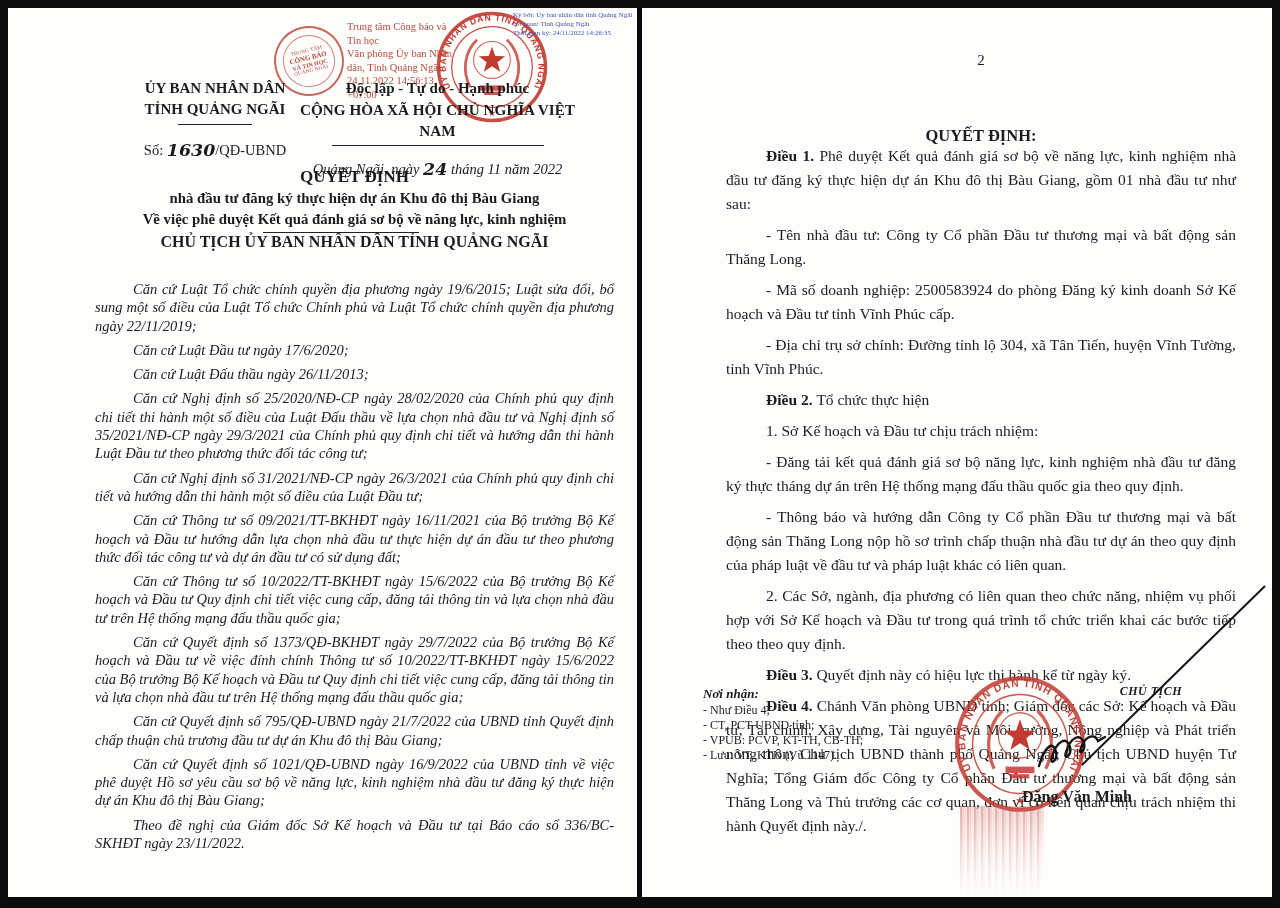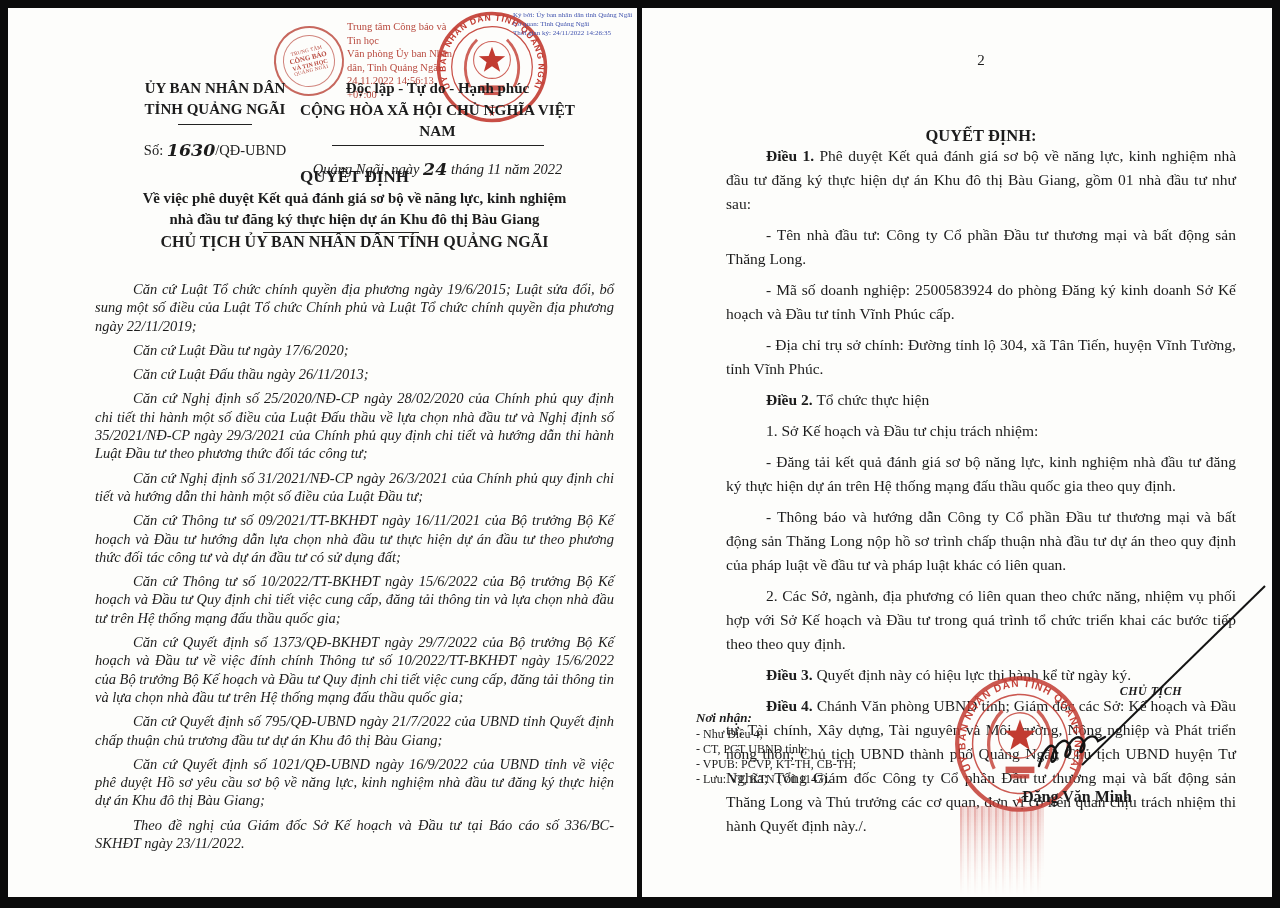--- a/index.html
+++ b/index.html
@@ -71,21 +71,21 @@
   
   .pagenum{position:absolute;left:84px;top:44px;width:510px;text-align:center;font-size:15px;}
   .heading2{position:absolute;left:84px;top:82px;width:510px;text-align:center;font-weight:bold;font-size:16.5px;margin-top:36px;}
   .body2{
     position:absolute;left:84px;top:136px;width:510px;
     font-size:15.5px;line-height:24px;text-align:justify;
   }
   .body2 p{margin:0 0 7px;text-indent:40px;}
   .body2 b{font-weight:bold;}
 
-  .recipients{position:absolute;left:54px;top:678px;width:230px;margin-top:24px;}
+  .recipients{position:absolute;left:61px;top:678px;width:230px;}
   .recipients .rc-label{font-weight:bold;font-style:italic;font-size:13px;margin-bottom:2px;}
   .recipients div{font-size:12px;line-height:15px;}
 
   .sig-title{position:absolute;left:330px;top:676px;width:210px;text-align:right;font-weight:bold;font-size:12px;letter-spacing:.5px;font-style:italic;}
   .sig-name{position:absolute;left:330px;top:780px;width:210px;text-align:center;font-weight:bold;font-size:16px;}
 
   .sig-strokes{position:absolute;left:393px;top:560px;width:240px;height:212px;}
 
   .ink-drip{
     position:absolute;left:318px;top:798px;width:84px;height:94px;
@@ -163,22 +163,22 @@
     <div class="rule rule-right"></div>
     <div class="date-line">
       <span>Quảng Ngãi, ngày</span>
       <span class="hand">24</span>
       <span>tháng 11 năm 2022</span>
     </div>
   </div>
 
   <div class="title-block">
     <div class="t-main">QUYẾT ĐỊNH</div>
+    <div class="t-sub">nhà đầu tư đăng ký thực hiện dự án Khu đô thị Bàu Giang</div>
     <div class="t-sub">Về việc phê duyệt Kết quả đánh giá sơ bộ về năng lực, kinh nghiệm</div>
-    <div class="t-sub">nhà đầu tư đăng ký thực hiện dự án Khu đô thị Bàu Giang</div>
     <div class="t-underline"></div>
     <div class="authority">CHỦ TỊCH ỦY BAN NHÂN DÂN TỈNH QUẢNG NGÃI</div>
   </div>
 
   <div class="body1">
       <p>Căn cứ Luật Tổ chức chính quyền địa phương ngày 19/6/2015; Luật sửa đổi, bổ sung một số điều của Luật Tổ chức Chính phủ và Luật Tổ chức chính quyền địa phương ngày 22/11/2019;</p>
       <p>Căn cứ Luật Đầu tư ngày 17/6/2020;</p>
       <p>Căn cứ Luật Đấu thầu ngày 26/11/2013;</p>
       <p>Căn cứ Nghị định số 25/2020/NĐ-CP ngày 28/02/2020 của Chính phủ quy định chi tiết thi hành một số điều của Luật Đấu thầu về lựa chọn nhà đầu tư và Nghị định số 35/2021/NĐ-CP ngày 29/3/2021 của Chính phủ quy định chi tiết và hướng dẫn thi hành Luật Đầu tư theo phương thức đối tác công tư;</p>
       <p>Căn cứ Nghị định số 31/2021/NĐ-CP ngày 26/3/2021 của Chính phủ quy định chi tiết và hướng dẫn thi hành một số điều của Luật Đầu tư;</p>
@@ -194,21 +194,21 @@
 <div class="page" id="page2">
   <div class="pagenum">2</div>
   <div class="heading2">QUYẾT ĐỊNH:</div>
   <div class="body2">
       <p><b>Điều 1. </b>Phê duyệt Kết quả đánh giá sơ bộ về năng lực, kinh nghiệm nhà đầu tư đăng ký thực hiện dự án Khu đô thị Bàu Giang, gồm 01 nhà đầu tư như sau:</p>
       <p>- Tên nhà đầu tư: Công ty Cổ phần Đầu tư thương mại và bất động sản Thăng Long.</p>
       <p>- Mã số doanh nghiệp: 2500583924 do phòng Đăng ký kinh doanh Sở Kế hoạch và Đầu tư tỉnh Vĩnh Phúc cấp.</p>
       <p>- Địa chỉ trụ sở chính: Đường tỉnh lộ 304, xã Tân Tiến, huyện Vĩnh Tường, tỉnh Vĩnh Phúc.</p>
       <p><b>Điều 2. </b>Tổ chức thực hiện</p>
       <p>1. Sở Kế hoạch và Đầu tư chịu trách nhiệm:</p>
-      <p>- Đăng tải kết quả đánh giá sơ bộ năng lực, kinh nghiệm nhà đầu tư đăng ký thực hiện dự án trên Hệ thống mạng đấu thầu quốc gia theo quy định.</p>
+      <p>- Đăng tải kết quả đánh giá sơ bộ năng lực, kinh nghiệm nhà đầu tư đăng ký thực tháng dự án trên Hệ thống mạng đấu thầu quốc gia theo quy định.</p>
       <p>- Thông báo và hướng dẫn Công ty Cổ phần Đầu tư thương mại và bất động sản Thăng Long nộp hồ sơ trình chấp thuận nhà đầu tư dự án theo quy định của pháp luật về đầu tư và pháp luật khác có liên quan.</p>
       <p>2. Các Sở, ngành, địa phương có liên quan theo chức năng, nhiệm vụ phối hợp với Sở Kế hoạch và Đầu tư trong quá trình tổ chức triển khai các bước tiếp theo theo quy định.</p>
       <p><b>Điều 3. </b>Quyết định này có hiệu lực thi hành kể từ ngày ký.</p>
       <p><b>Điều 4. </b>Chánh Văn phòng UBND tỉnh; Giám đốc các Sở: Kế hoạch và Đầu tư, Tài chính, Xây dựng, Tài nguyên và Môi trường, Nông nghiệp và Phát triển nông thôn; Chủ tịch UBND thành phố Quảng Ngãi; Chủ tịch UBND huyện Tư Nghĩa; Tổng Giám đốc Công ty Cổ phần Đầu tư thương mại và bất động sản Thăng Long và Thủ trưởng các cơ quan, đơn vị có liên quan chịu trách nhiệm thi hành Quyết định này./.</p>
     </div>
 
   <div class="recipients">
     <div class="rc-label">Nơi nhận:</div>
     <div>
         <div>- Như Điều 4;</div>

